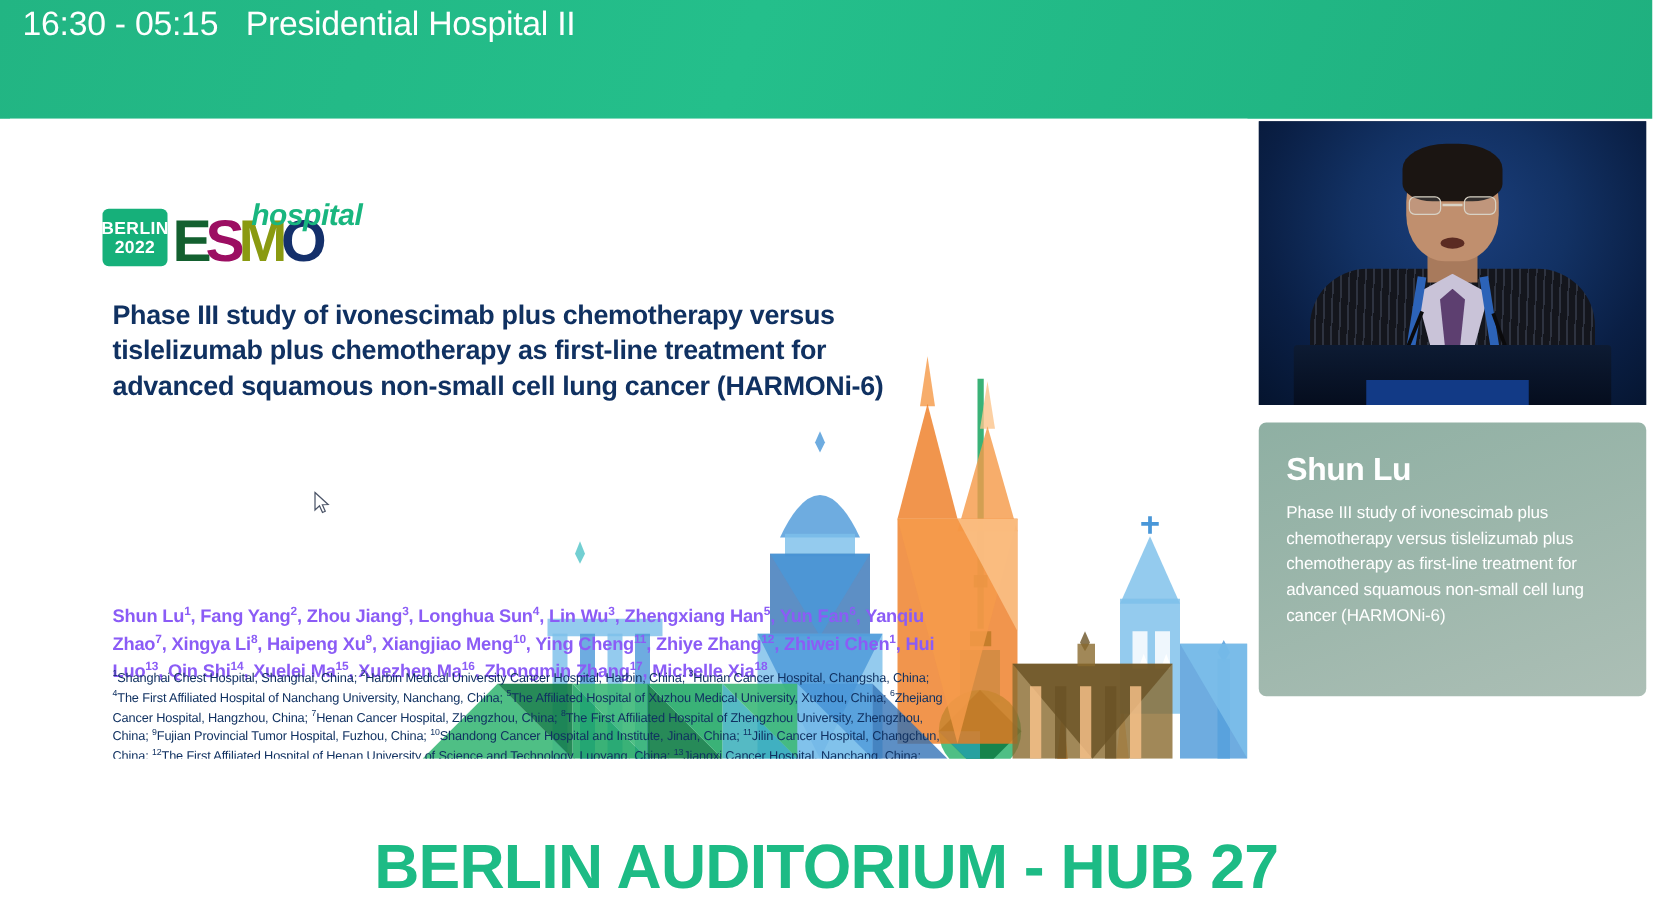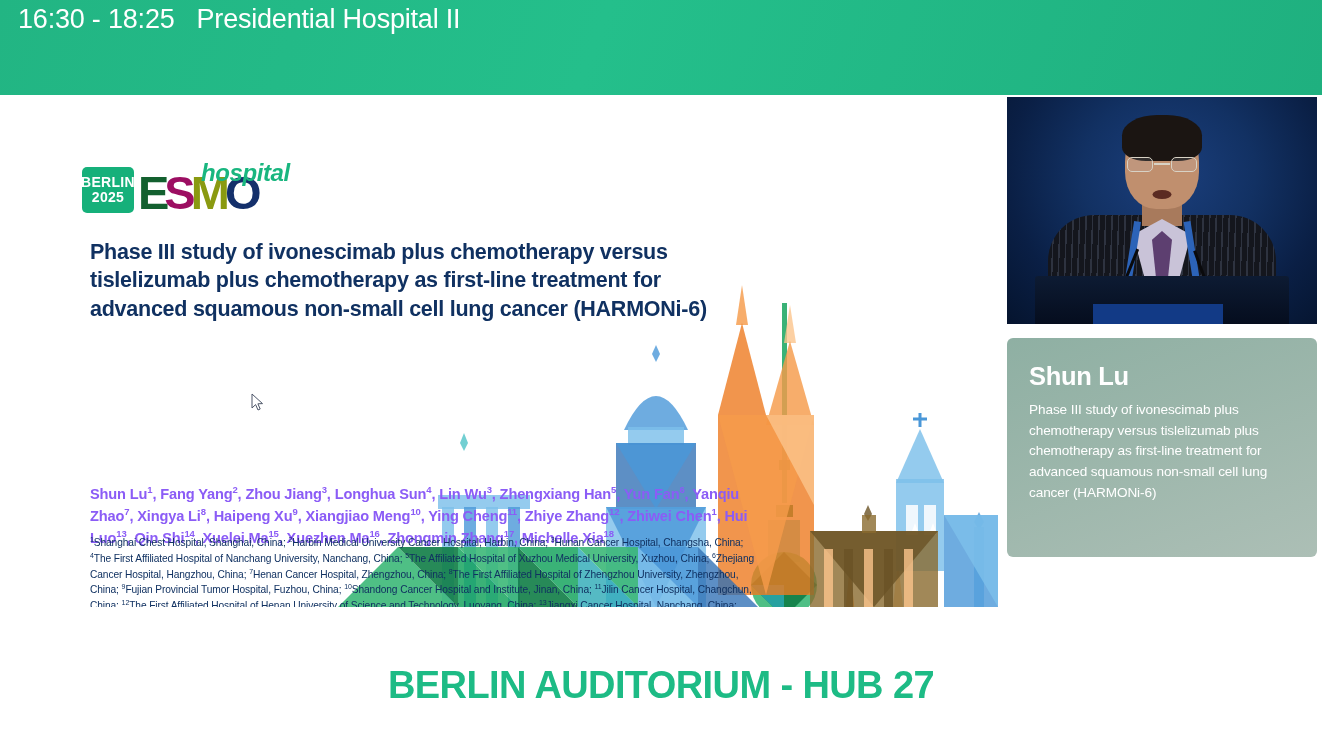--- a/index.html
+++ b/index.html
@@ -117,32 +117,32 @@
   #speaker-name {
     color:#ffffff; font-size:25.5px; font-weight:700; letter-spacing:-0.3px; margin-bottom:9px;
   }
   #speaker-talk {
     color:#ffffff; font-size:13.6px; font-weight:400; line-height:1.52; letter-spacing:-0.1px;
   }
 
   
   #auditorium {
     position:absolute; left:0; right:0; top:664px; text-align:center;
-    color:#1dbb85; font-size:38px; font-weight:700; letter-spacing:-0.6px;
+    color:#1dbb85; font-size:50px; font-weight:700; letter-spacing:-0.6px;
   }
 
   
   #cursor { position:absolute; left:243px; top:298px; width:14px; height:19px; }
 </style>
 </head>
 <body>
 
 <div id="header">
   <div id="header-row1">
-    <span id="session-time">16:30 - 18:25</span>
+    <span id="session-time">16:30 - 05:15</span>
     <span id="session-title">Presidential Hospital II</span>
   </div>
 </div>
 
 <div id="slide">
 
   <svg id="skyline" viewBox="0 0 660 492" preserveAspectRatio="none">
     <defs>
       <style>
         .g1{fill:#3cb878;opacity:.9}.g2{fill:#17a55f;opacity:.85}.g3{fill:#0f7d46;opacity:.9}
@@ -243,21 +243,21 @@
     <path d="M444 392 L506 492 L444 492 Z" class="o1"></path>
     <path d="M510 392 L570 392 L510 492 Z" class="o3"></path>
     <path d="M574 392 L660 392 L574 492 Z" class="br1"></path>
     <path d="M600 420 L660 420 L660 492 L600 492 Z" class="o2"></path>
     <path d="M618 440 L660 492 L618 492 Z" class="br2"></path>
   </svg>
 
   <div id="esmo-logo">
     <div class="berlin-badge">
       <span>BERLIN</span>
-      <span>2025</span>
+      <span>2022</span>
     </div>
     <div class="esmo-word">
       <span class="el-e">E</span>
       <span class="el-s">S</span>
       <span class="el-m">M</span>
       <span class="el-o">O</span>
     </div>
   </div>
   <div id="congress-word">hospital</div>
 

